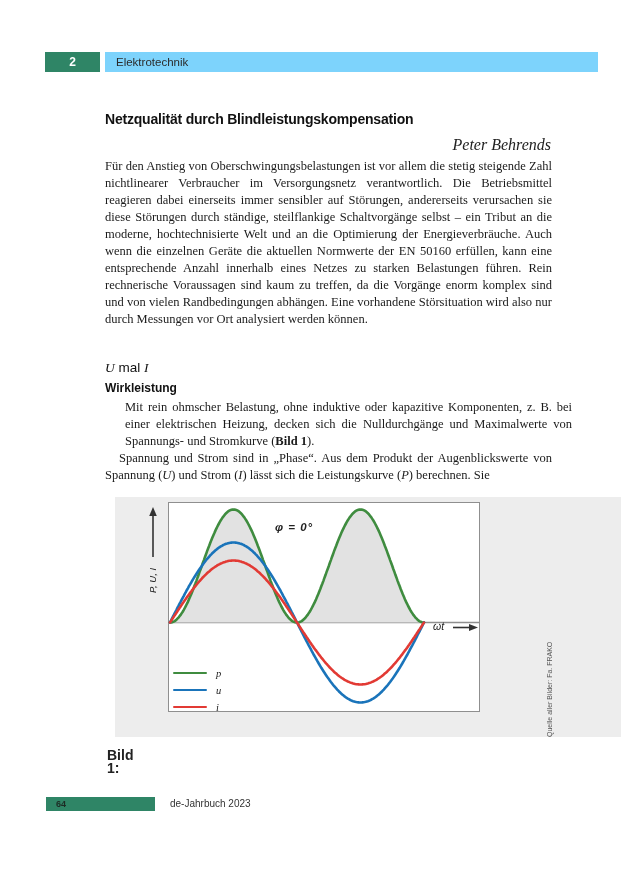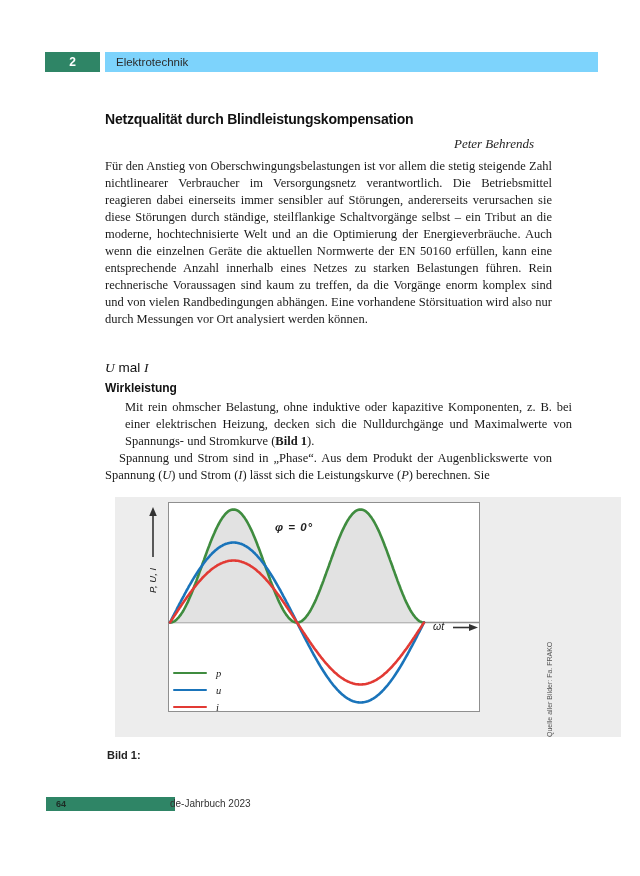--- a/index.html
+++ b/index.html
@@ -14,22 +14,22 @@
     display:flex;align-items:center;justify-content:center;
     font-family:"Liberation Sans",sans-serif;font-weight:bold;font-size:12px;color:#ffffff;}
   .section-bar{left:105px;top:52px;width:493px;height:20px;background:#7dd3fc;
     display:flex;align-items:center;padding-left:11px;box-sizing:border-box;
     font-family:"Liberation Sans",sans-serif;font-size:11.5px;color:#2b2b2b;}
 
   
   .title{left:105px;top:102px;width:460px;
     font-family:"Liberation Sans",sans-serif;font-weight:bold;font-size:14px;
     letter-spacing:-0.2px;color:#111;}
-  .author{left:88px;top:136px;width:446px;text-align:right;
-    font-style:italic;font-size:13px;color:#222;}
+  .author{left:105px;top:136px;width:446px;text-align:right;
+    font-style:italic;font-size:16px;color:#222;}
 
   
   .bodytext{left:105px;width:447px;font-size:12.5px;line-height:17px;
     text-align:justify;color:#1a1a1a;margin:0;}
   .p1{top:158px;}
   .h2{left:105px;top:360px;font-family:"Liberation Sans",sans-serif;
     font-weight:normal;font-size:13.5px;color:#111;}
   .h2 .servar{font-family:"Liberation Serif",serif;font-style:italic;}
   .h3{left:105px;top:381px;font-family:"Liberation Sans",sans-serif;
     font-weight:bold;font-size:12px;color:#111;}
@@ -51,25 +51,25 @@
   .legend-row{display:flex;align-items:center;height:12px;}
   .legend-swatch{width:34px;height:2.6px;border-radius:1px;}
   .legend-label{margin-left:9px;font-style:italic;font-size:10.5px;color:#222;}
 
   .source-note{left:546px;top:737px;transform:rotate(-90deg);transform-origin:0 0;
     white-space:nowrap;font-family:"Liberation Sans",sans-serif;font-size:7px;color:#555;}
 
   
   .caption{left:107px;top:749px;width:445px;display:grid;
     grid-template-columns:36px auto;column-gap:3px;
-    font-family:"Liberation Sans",sans-serif;font-size:11px;line-height:12.5px;color:#3a3a3a;}
+    font-family:"Liberation Sans",sans-serif;font-size:14px;line-height:12.5px;color:#3a3a3a;}
   .caption b{color:#222;}
 
   
-  .footer-bar{left:46px;top:797px;width:129px;height:14px;background:#2f8566;
+  .footer-bar{left:46px;top:797px;width:109px;height:14px;background:#2f8566;
     display:flex;align-items:center;
     font-family:"Liberation Sans",sans-serif;font-weight:bold;font-size:9px;color:#1d2b24;
     padding-left:10px;box-sizing:border-box;}
   .footer-text{left:170px;top:798px;font-family:"Liberation Sans",sans-serif;
     font-size:10px;color:#333;}
 </style>
 </head>
 <body>
 
 <div>

